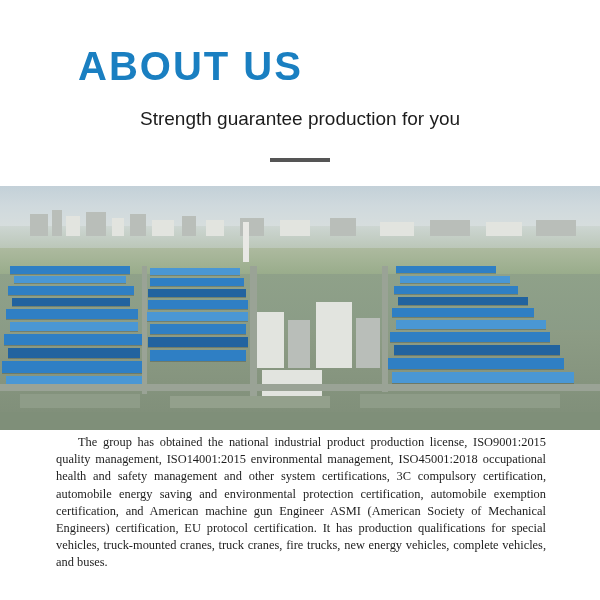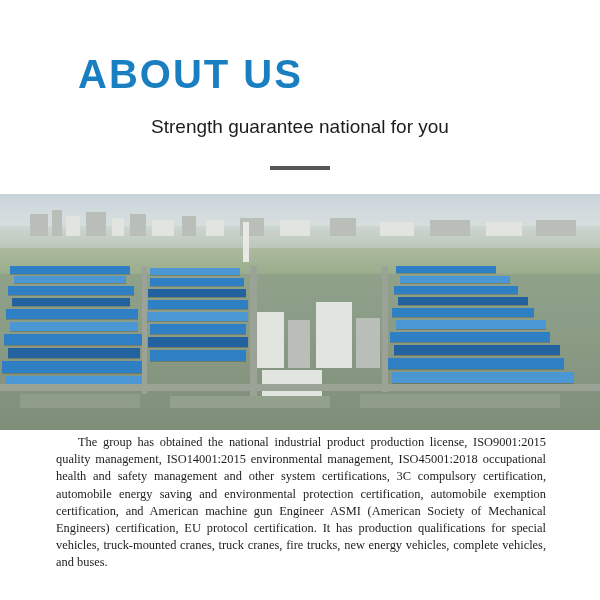--- a/index.html
+++ b/index.html
@@ -17,21 +17,21 @@
     position: relative;
     width: 600px;
     height: 600px;
     background: #ffffff;
     box-sizing: border-box;
   }
 
   
   .header {
     position: absolute;
-    top: 16px;
+    top: 8px;
     left: 0;
     width: 600px;
     height: 178px;
     background: #ffffff;
     z-index: 3;
   }
   .title {
     position: absolute;
     left: 78px;
     top: 38px;
@@ -153,21 +153,21 @@
     text-indent: 22px;
   }
 </style>
 </head>
 <body>
 
 <div class="page">
 
   <div class="header">
     <div class="title">ABOUT US</div>
-    <div class="subtitle">Strength guarantee national for you</div>
+    <div class="subtitle">Strength guarantee production for you</div>
     <div class="divider"></div>
   </div>
 
   <div class="photo">
     <div class="sky"></div>
     <div class="haze"></div>
     <div class="farfield"></div>
     <div class="midcity"></div>
     <div class="ground"></div>
 

